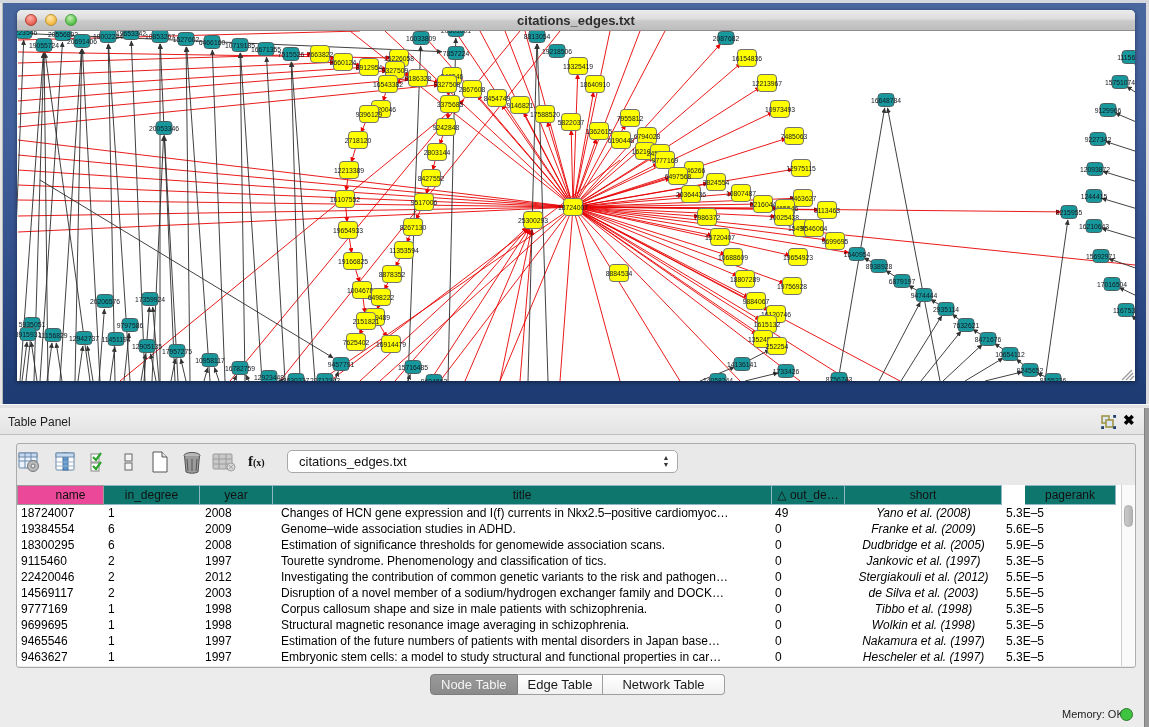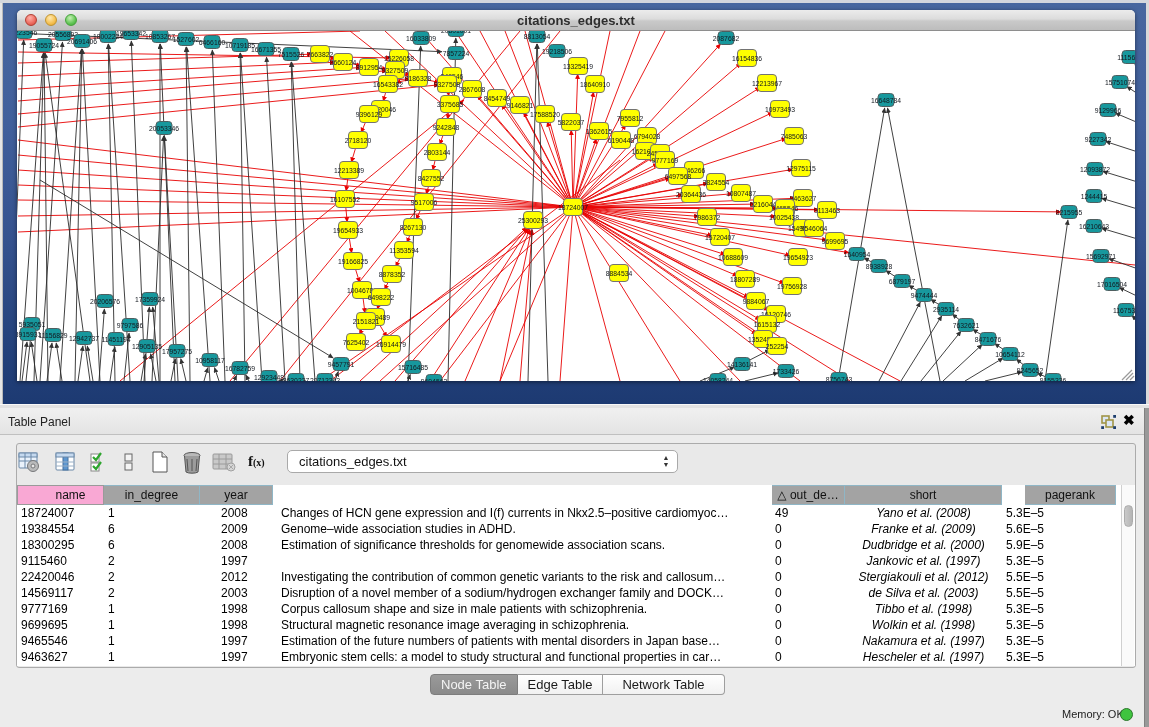--- a/index.html
+++ b/index.html
@@ -33,29 +33,29 @@
 
 #card { position:absolute; left:16px; top:39px; width:1120px; height:225px; background:#e9e9e9;
   border:1px solid #ababab; border-radius:3px; }
 .tbi { position:absolute; top:47px; }
 #dropdown { position:absolute; left:287px; top:46px; width:391px; height:23px; background:#fff;
   border:1px solid #a9a9a9; border-radius:5px; font-size:13px; color:#111; line-height:21px; padding-left:11px; }
 #dropdown .stepper { position:absolute; right:4px; top:3px; width:14px; height:15px; font-size:7px; color:#333; line-height:7px; text-align:center; }
 
 #tablewrap { position:absolute; left:17px; top:81px; width:1118px; height:181px; background:#fff; overflow:hidden; }
 #thead { position:absolute; left:0; top:0; height:20px; width:1118px; }
-.th { position:absolute; top:0; height:20px; background:#a3a3a3; border:1px solid #8fb6c6; border-left:none;
+.th { position:absolute; top:0; height:20px; background:#0f766e; border:1px solid #8fb6c6; border-left:none;
   font-size:12px; color:#111; text-align:center; line-height:19px; }
-.th.first { border-left:1px solid #9a9a9a; background:#f9a8d4; border-color:#9a9a9a;padding-left:20px; }
+.th.first { border-left:1px solid #9a9a9a; background:#ec4899; border-color:#9a9a9a;padding-left:20px; }
 #tbody { position:absolute; left:0; top:21px; width:1118px; }
 .tr { position:relative; height:16px; font-size:12px; color:#000; white-space:nowrap; }
 .c { position:absolute; top:0; height:16px; line-height:15px; overflow:hidden; }
 .c.name { left:4px; width:80px; }
 .c.ind  { left:91px; width:90px; }
-.c.yr   { left:188px; width:66px;margin-left:16px; }
+.c.yr   { left:188px; width:66px; }
 .c.ti   { left:264px; width:489px; }
 .c.od   { left:758px; width:68px; }
 .c.sh   { left:828px; width:157px; text-align:center;font-style:italic; }
 .c.pr   { left:989px; width:86px; }
 #vscroll { position:absolute; left:1104px; top:0px; width:13px; height:181px; background:#fafafa; border-left:1px solid #d0d0d0; }
 #vthumb { position:absolute; left:2px; top:20px; width:9px; height:22px; background:linear-gradient(90deg,#c9c9c9,#b5b5b5); border:1px solid #ababab; border-radius:5px; }
 
 #gutter { position:absolute; left:1144px; top:4px; width:5px; height:319px; background:#999999; border-left:1px solid #808080; }
 
 
@@ -644,20 +644,21 @@
         <path d="M17 14 l4 4 M21 14 l-4 4" stroke="#a8a8a8"></path>
 </svg>
 <div class="tbi" style="left:248px;top:49px;font-family:'Liberation Serif',serif;font-weight:bold;font-size:15px;color:#111">f<span style="font-size:10px">(x)</span></div>
 
     <div id="dropdown">citations_edges.txt<span class="stepper">▲<br>▼</span></div>
     <div id="tablewrap">
       <div id="thead">
         <div class="th first" style="left:0px;width:87px">name</div>
         <div class="th" style="left:87px;width:96px">in_degree</div>
         <div class="th" style="left:183px;width:73px">year</div>
+        <div class="th" style="left:256px;width:499px">title</div>
         <div class="th" style="left:755px;width:73px">△ out_de…</div>
         <div class="th" style="left:828px;width:157px">short</div>
         <div class="th" style="left:1008px;width:91px">pagerank</div>
       </div>
       <div id="tbody">
 <div class="tr">
 <div class="c name">18724007</div>
             <div class="c ind">1</div>
             <div class="c yr">2008</div>
 <div class="c ti">Changes of HCN gene expression and I(f) currents in Nkx2.5–positive cardiomyoc…</div>
@@ -673,36 +674,37 @@
             <div class="c od">0</div>
             <div class="c sh">Franke et al. (2009)</div>
 <div class="c pr">5.6E–5</div>
           </div>
 <div class="tr">
 <div class="c name">18300295</div>
             <div class="c ind">6</div>
             <div class="c yr">2008</div>
 <div class="c ti">Estimation of significance thresholds for genomewide association scans.</div>
             <div class="c od">0</div>
-            <div class="c sh">Dudbridge et al. (2000)</div>
+            <div class="c sh">Dudbridge et al. (2005)</div>
 <div class="c pr">5.9E–5</div>
           </div>
 <div class="tr">
 <div class="c name">9115460</div>
             <div class="c ind">2</div>
             <div class="c yr">1997</div>
+<div class="c ti">Tourette syndrome. Phenomenology and classification of tics.</div>
             <div class="c od">0</div>
             <div class="c sh">Jankovic et al. (1997)</div>
 <div class="c pr">5.3E–5</div>
           </div>
 <div class="tr">
 <div class="c name">22420046</div>
             <div class="c ind">2</div>
             <div class="c yr">2012</div>
-<div class="c ti">Investigating the contribution of common genetic variants to the risk and callosum…</div>
+<div class="c ti">Investigating the contribution of common genetic variants to the risk and pathogen…</div>
             <div class="c od">0</div>
             <div class="c sh">Stergiakouli et al. (2012)</div>
 <div class="c pr">5.5E–5</div>
           </div>
 <div class="tr">
 <div class="c name">14569117</div>
             <div class="c ind">2</div>
             <div class="c yr">2003</div>
 <div class="c ti">Disruption of a novel member of a sodium/hydrogen exchanger family and DOCK…</div>
             <div class="c od">0</div>

